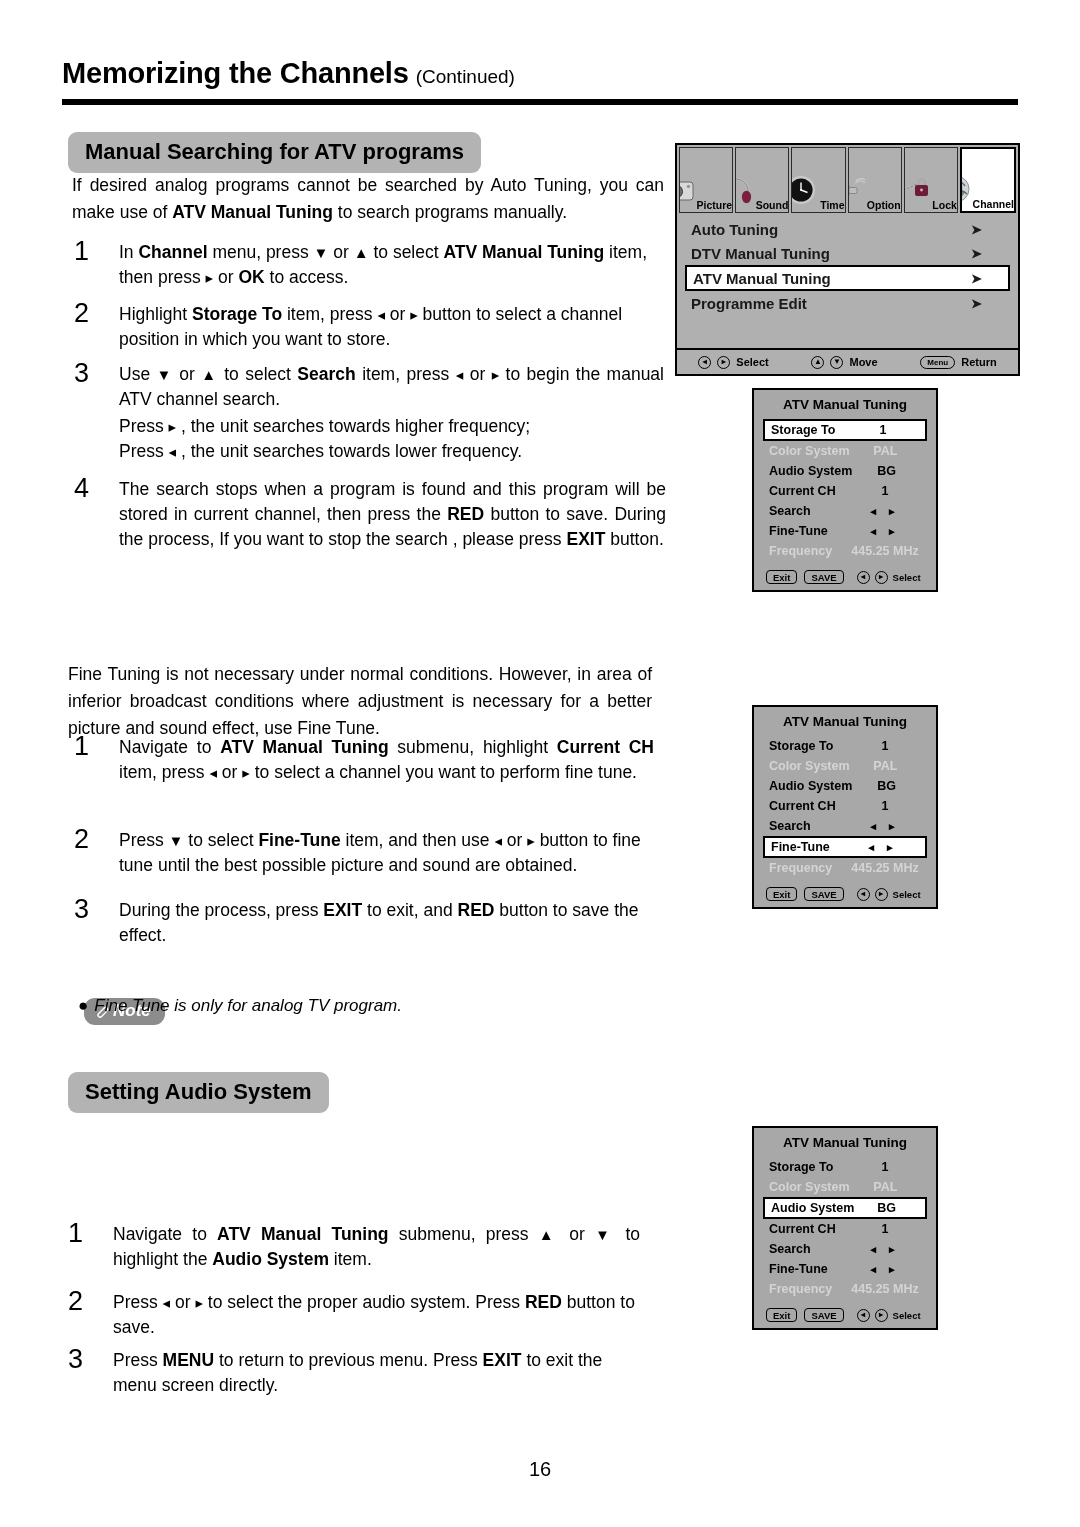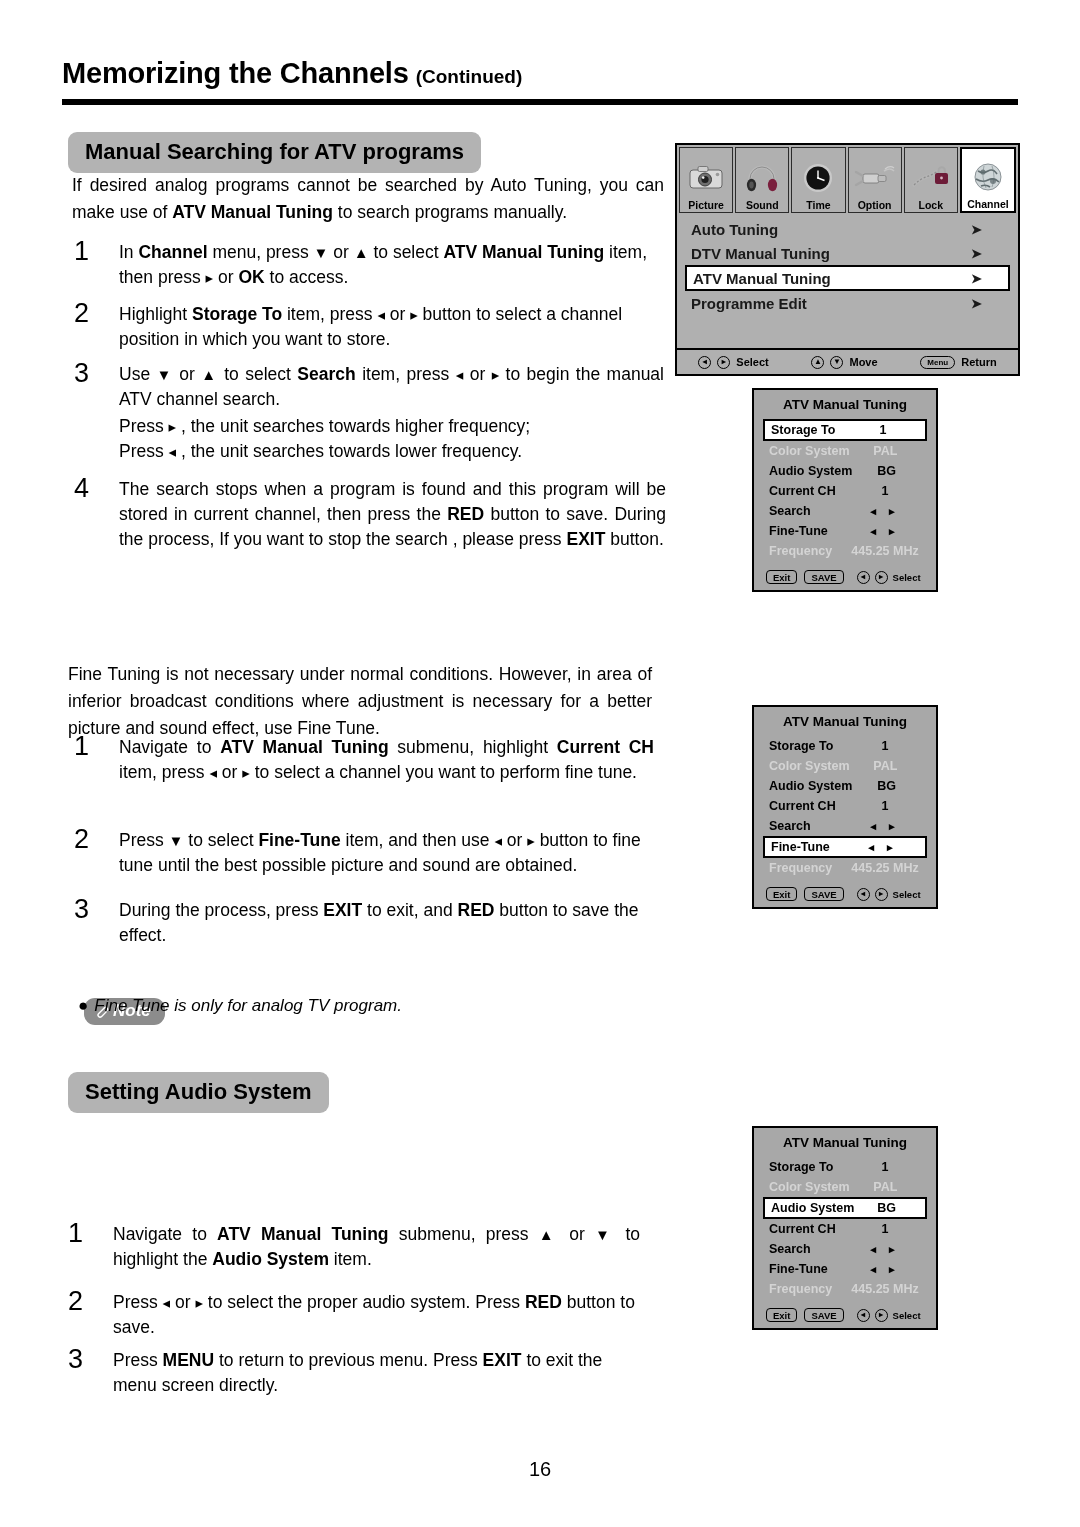--- a/index.html
+++ b/index.html
@@ -12,21 +12,21 @@
   }
   .page { position: relative; width: 1080px; height: 1527px; }
 
   
   .page-header { position: absolute; left: 62px; top: 57px; width: 956px; }
   .page-header .h-title {
     font-size: 29px; font-weight: bold; letter-spacing: -0.2px;
     display: inline-block; vertical-align: baseline;
   }
   .page-header .h-sub {
-    font-size: 19px; font-weight: bold; display: inline-block;
+    font-size: 19px; font-weight: normal; display: inline-block;
     vertical-align: baseline; margin-left: 7px;
   }
   .header-rule {
     position: absolute; left: 62px; top: 99px; width: 956px; height: 6px;
     background: #000;
   }
 
   
   .banner {
     position: absolute; background: #b3b3b3; border-radius: 9px;
@@ -75,21 +75,21 @@
   }
 
   
   .osd-main {
     position: absolute; left: 675px; top: 143px; width: 345px; height: 233px;
     background: #b0b0b0; border: 2px solid #000;
   }
   .osd-tabs { display: flex; height: 68px; padding: 2px 2px 0 2px; gap: 2px; }
   .osd-tab {
     flex: 1; background: #b0b0b0; border: 1px solid #2b2b2b;
-    display: flex; flex-direction: column; align-items: center; justify-content: flex-end;
+    display: flex; flex-direction: row; align-items: flex-end; justify-content: flex-end;
     padding-bottom: 1px; position: relative; overflow: hidden;
   }
   .osd-tab.active { background: #ffffff; border: 2px solid #000; }
   .osd-tab .ico { height: 42px; width: 100%; display:flex; align-items:center; justify-content:center; }
   .osd-tab .tlabel { font-size: 10.5px; font-weight: bold; color: #000; line-height: 12px; }
 
   .osd-items { padding: 4px 0 0 0; }
   .osd-row {
     display: flex; align-items: center; justify-content: space-between;
     height: 24px; margin: 0 8px; padding: 0 6px;

